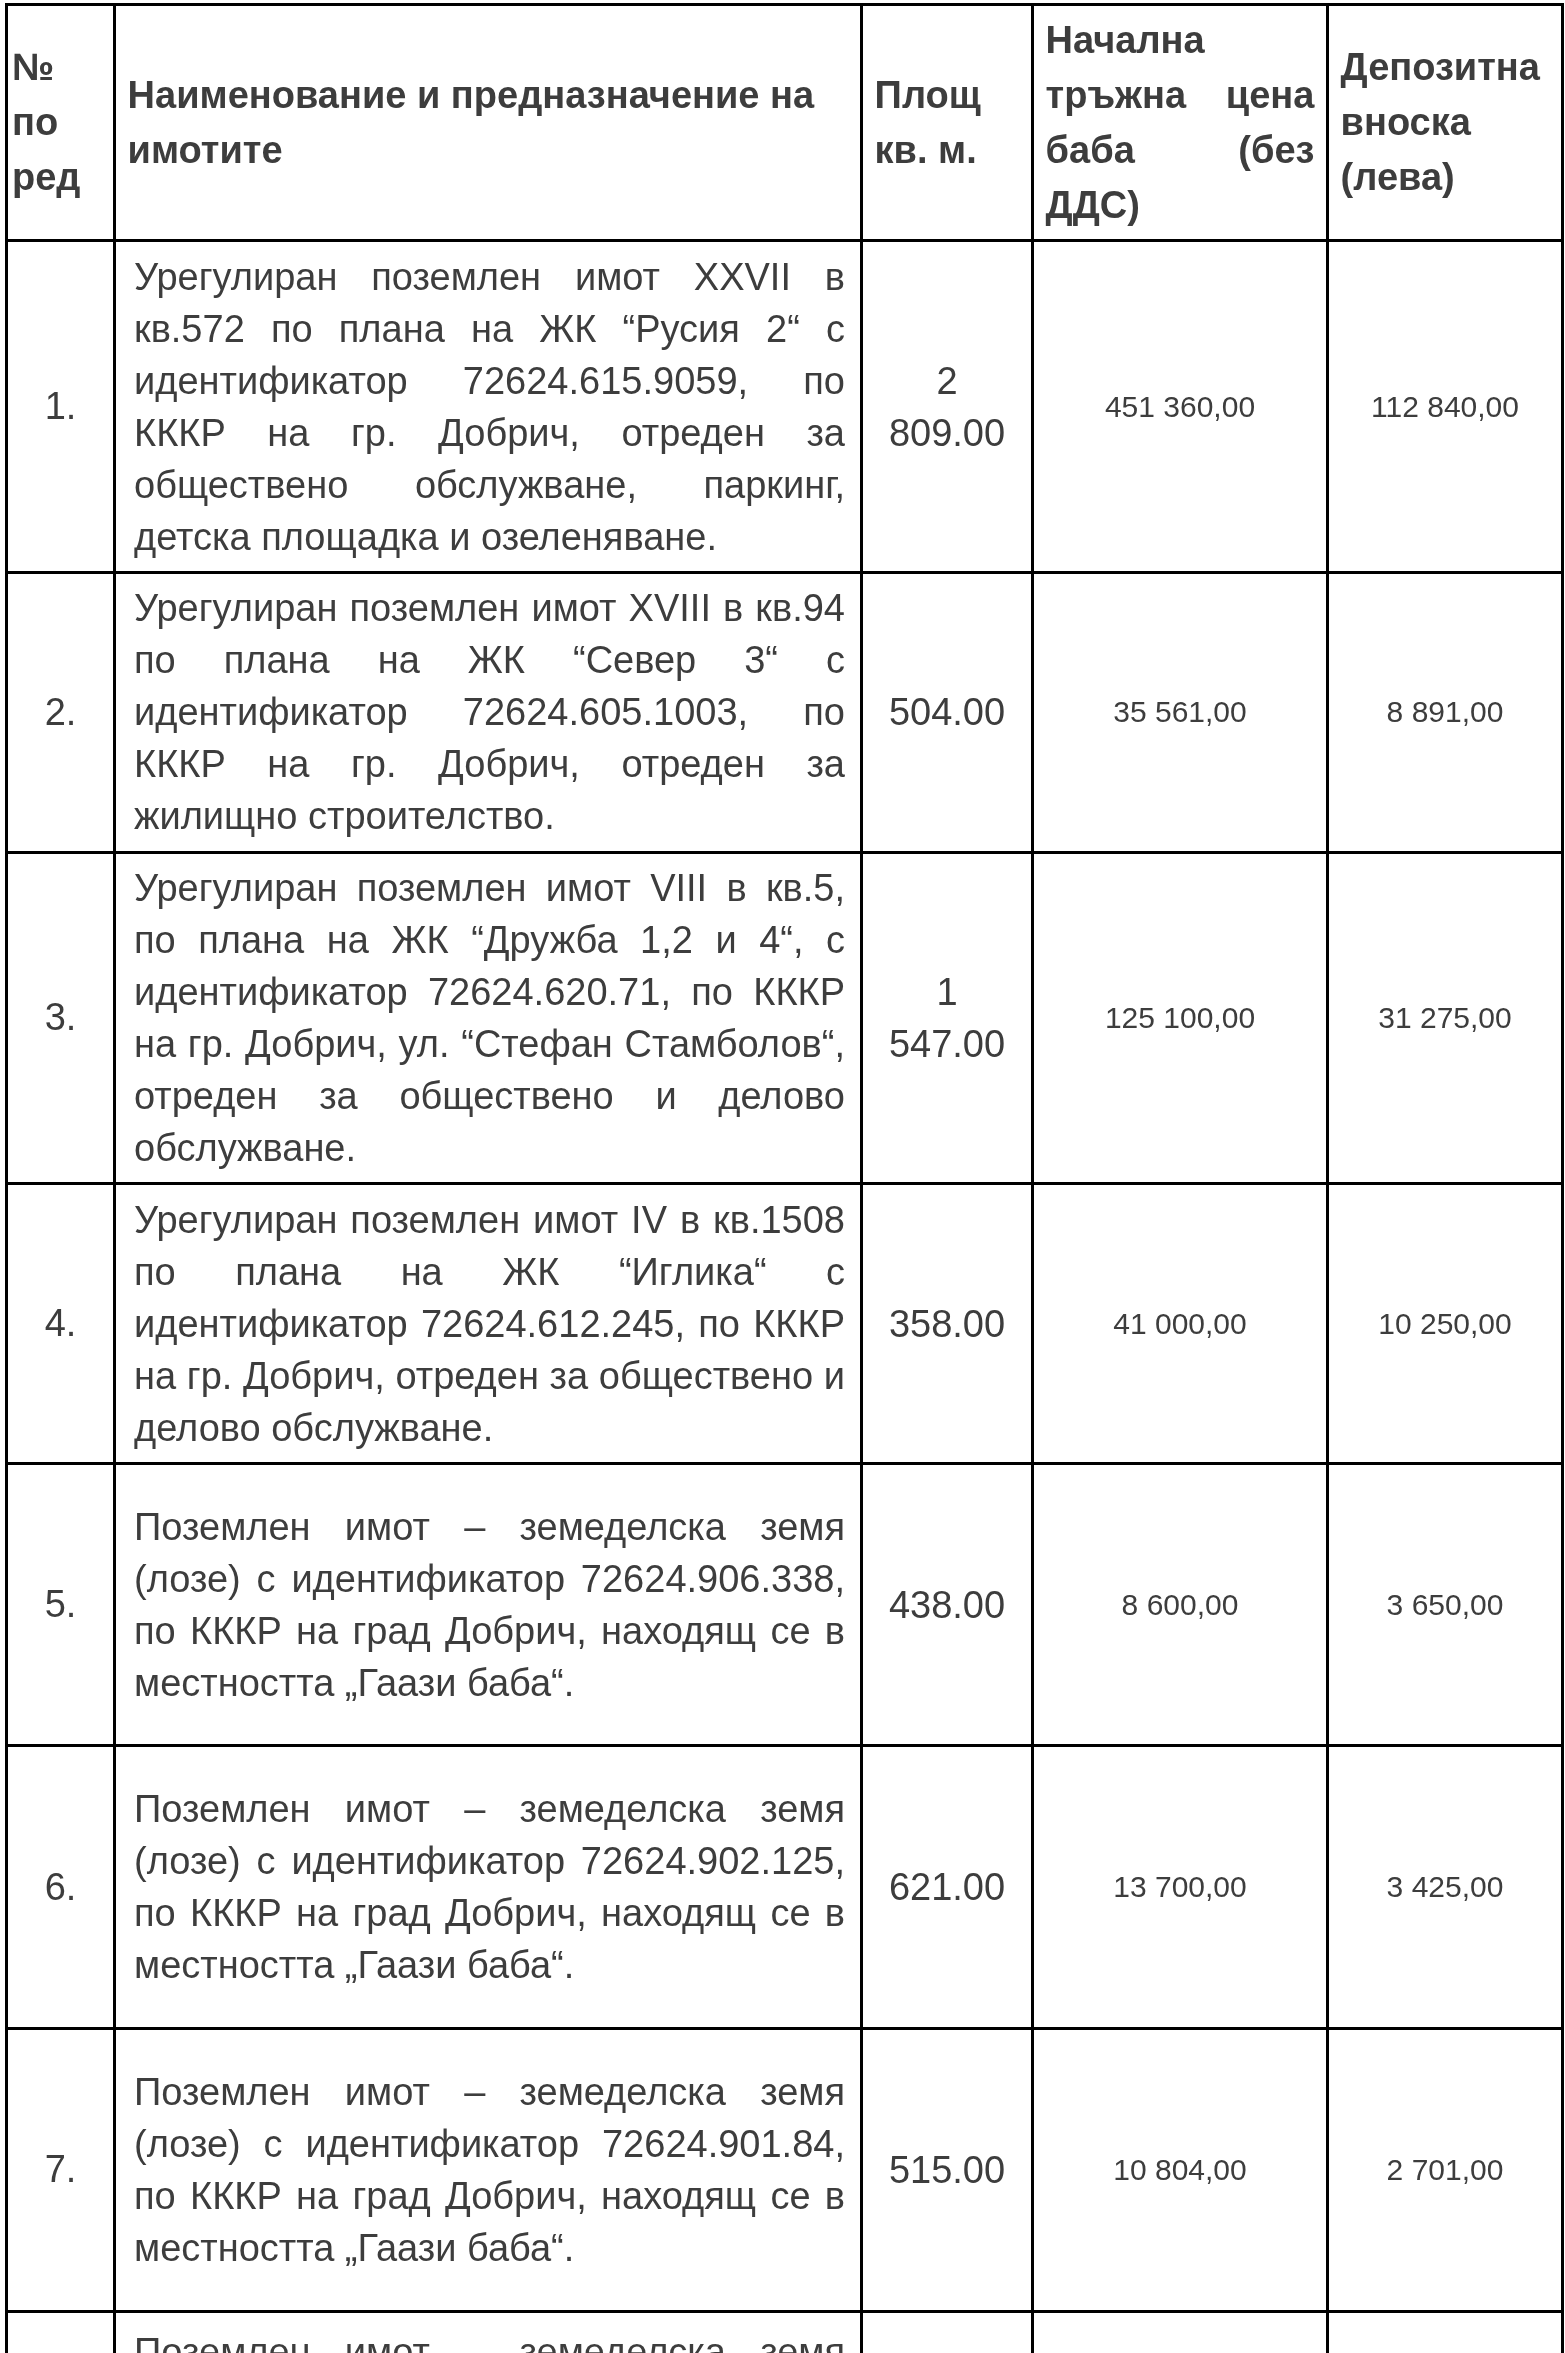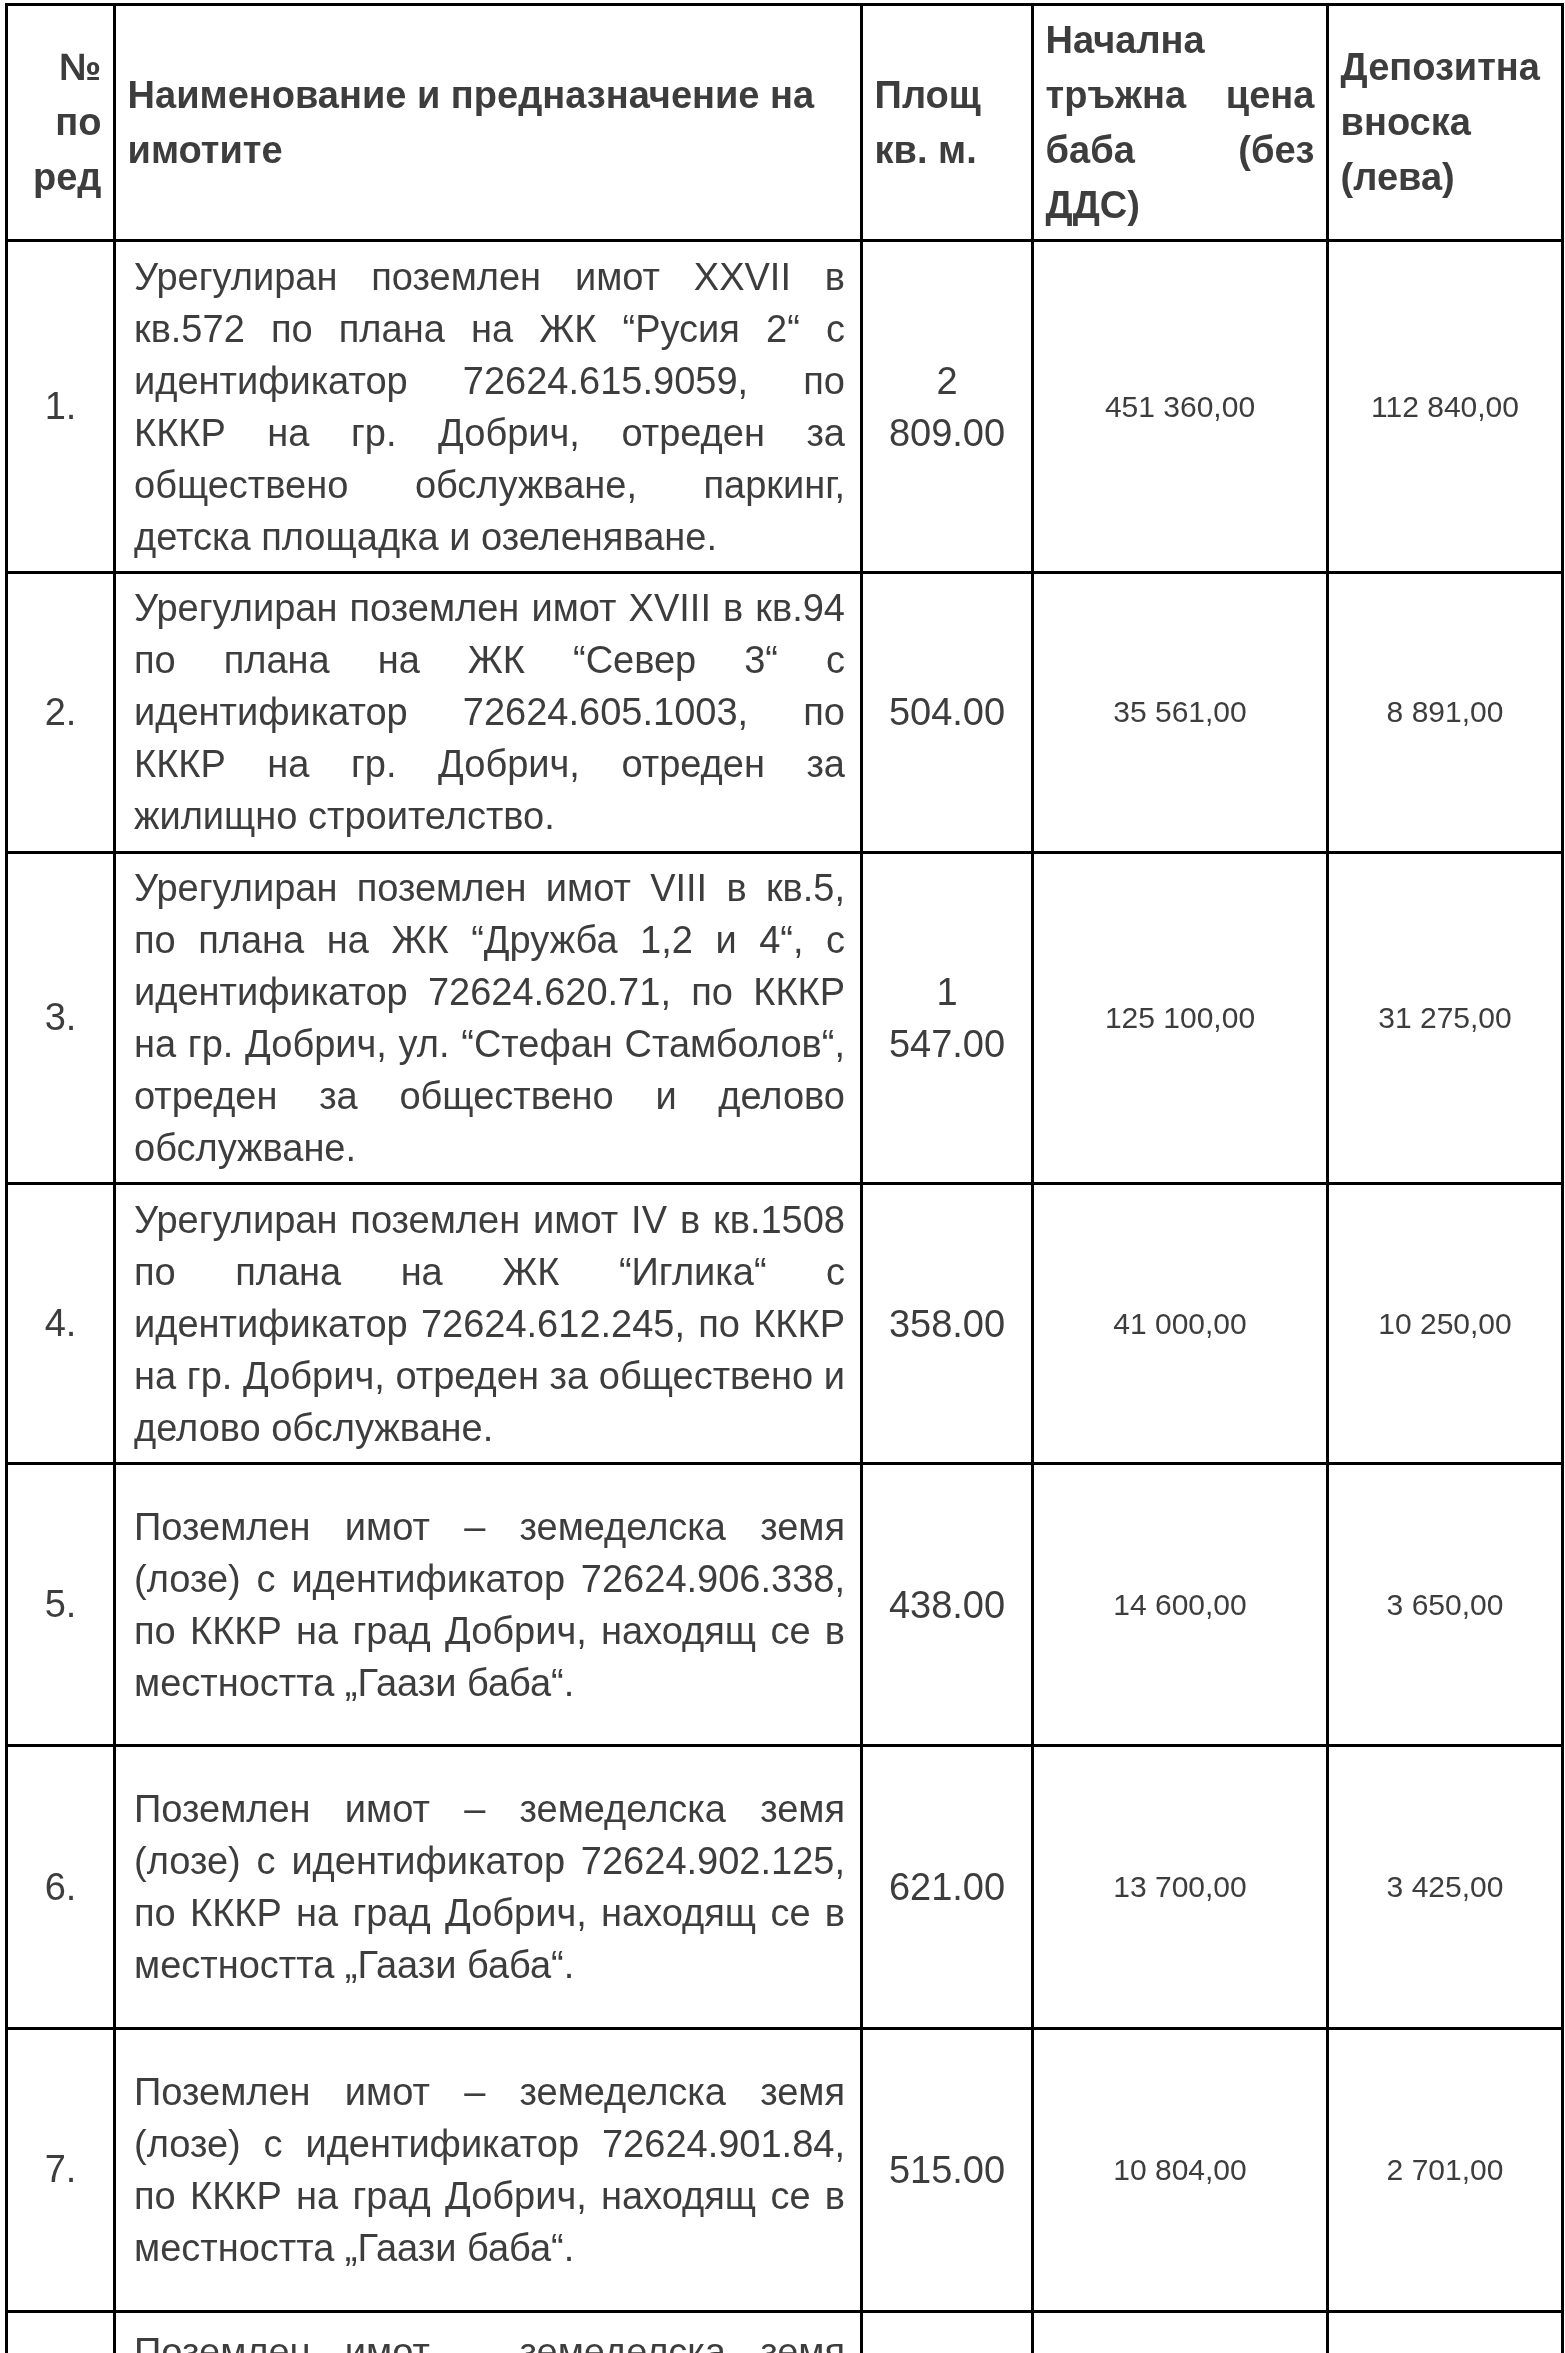--- a/index.html
+++ b/index.html
@@ -36,21 +36,21 @@
   thead th {
     font-weight: bold;
     font-size: 38px;
     line-height: 55px;
     color: #3d3d3d;
     padding: 6.6px 11.6px;
     text-align: left;
     height: 209px;
     box-sizing: border-box;
   }
-  thead th.h-num   { text-align: right; padding-left: 21px; }
+  thead th.h-num   { text-align: left; padding-left: 4px; }
   thead th.h-price { text-align: justify; text-align-last: left; }
   
   td.cell-num {
     text-align: center;
     font-size: 38px;
   }
   td.cell-name {
     font-size: 38px;
     line-height: 52px;
     padding: 8.3px 15px 8.3px 18px;
@@ -128,21 +128,21 @@
       <td class="cell-num">4.</td>
       <td class="cell-name">Урегулиран поземлен имот IV в кв.1508 по плана на ЖК “Иглика“ с идентификатор 72624.612.245, по КККР на гр. Добрич, отреден за обществено и делово обслужване.</td>
       <td class="cell-area">358.00</td>
       <td class="cell-price">41 000,00</td>
       <td class="cell-deposit">10 250,00</td>
     </tr>
     <tr class="r5">
       <td class="cell-num">5.</td>
       <td class="cell-name">Поземлен имот – земеделска земя (лозе) с идентификатор 72624.906.338, по КККР на град Добрич, находящ се в местността „Гаази баба“.</td>
       <td class="cell-area">438.00</td>
-      <td class="cell-price">14 600,00</td>
+      <td class="cell-price">8 600,00</td>
       <td class="cell-deposit">3 650,00</td>
     </tr>
     <tr class="r6">
       <td class="cell-num">6.</td>
       <td class="cell-name">Поземлен имот – земеделска земя (лозе) с идентификатор 72624.902.125, по КККР на град Добрич, находящ се в местността „Гаази баба“.</td>
       <td class="cell-area">621.00</td>
       <td class="cell-price">13 700,00</td>
       <td class="cell-deposit">3 425,00</td>
     </tr>
     <tr class="r7">

